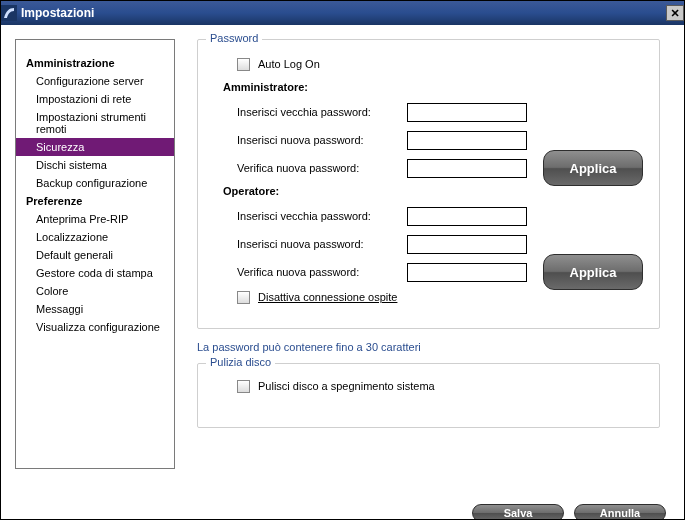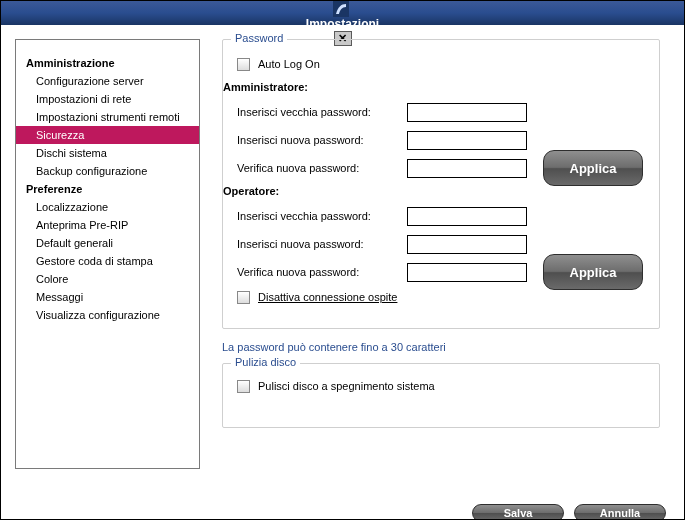--- a/index.html
+++ b/index.html
@@ -15,21 +15,20 @@
   }
   .titlebar {
     height: 24px;
     background: linear-gradient(to bottom, #3b5998 0%, #2a4d8f 50%, #1a3564 100%);
     color: #fff;
     display: flex;
     align-items: center;
     padding: 0 0;
     font-weight: bold;
     font-size: 12px;
-    flex-direction: column;
   }
   .titlebar .app-icon {
     width: 16px; height: 16px;
     margin-right: 4px;
     display: inline-flex;
     align-items: center;
     justify-content: center;
   }
   .titlebar .app-icon svg { width:16px; height:16px; }
   .titlebar .spacer { flex: 1; }
@@ -60,32 +59,32 @@
   .sidebar .section-header {
     font-weight: bold;
     padding: 3px 10px;
     font-size: 11px;
   }
   .sidebar .item {
     padding: 3px 10px 3px 20px;
     cursor: default;
   }
   .sidebar .item.selected {
-    background: #be185d;
+    background: #701a75;
     color: #fff;
   }
   .main {
     flex: 1;
     padding: 0 10px 0 22px;
     position: relative;
   }
   .fieldset {
     border: 1px solid #cfcfcf;
     border-radius: 2px;
-    padding: 14px 16px 14px 0;
+    padding: 14px 16px 14px 25px;
     margin-bottom: 12px;
     position: relative;
   }
   .fieldset .legend {
     position: absolute;
     top: -8px;
     left: 8px;
     background: #fff;
     padding: 0 4px;
     color: #2a4d8f;
@@ -190,22 +189,22 @@
   <div class="sidebar">
     <div class="section-header">Amministrazione</div>
     <div class="item">Configurazione server</div>
     <div class="item">Impostazioni di rete</div>
     <div class="item">Impostazioni strumenti remoti</div>
     <div class="item selected">Sicurezza</div>
     <div class="item">Dischi sistema</div>
     <div class="item">Backup configurazione</div>
 
     <div class="section-header">Preferenze</div>
+    <div class="item">Anteprima Pre-RIP</div>
     <div class="item">Localizzazione</div>
-    <div class="item">Anteprima Pre-RIP</div>
     <div class="item">Default generali</div>
     <div class="item">Gestore coda di stampa</div>
     <div class="item">Colore</div>
     <div class="item">Messaggi</div>
     <div class="item">Visualizza configurazione</div>
   </div>
 
   <div class="main">
 
     <div class="fieldset">

